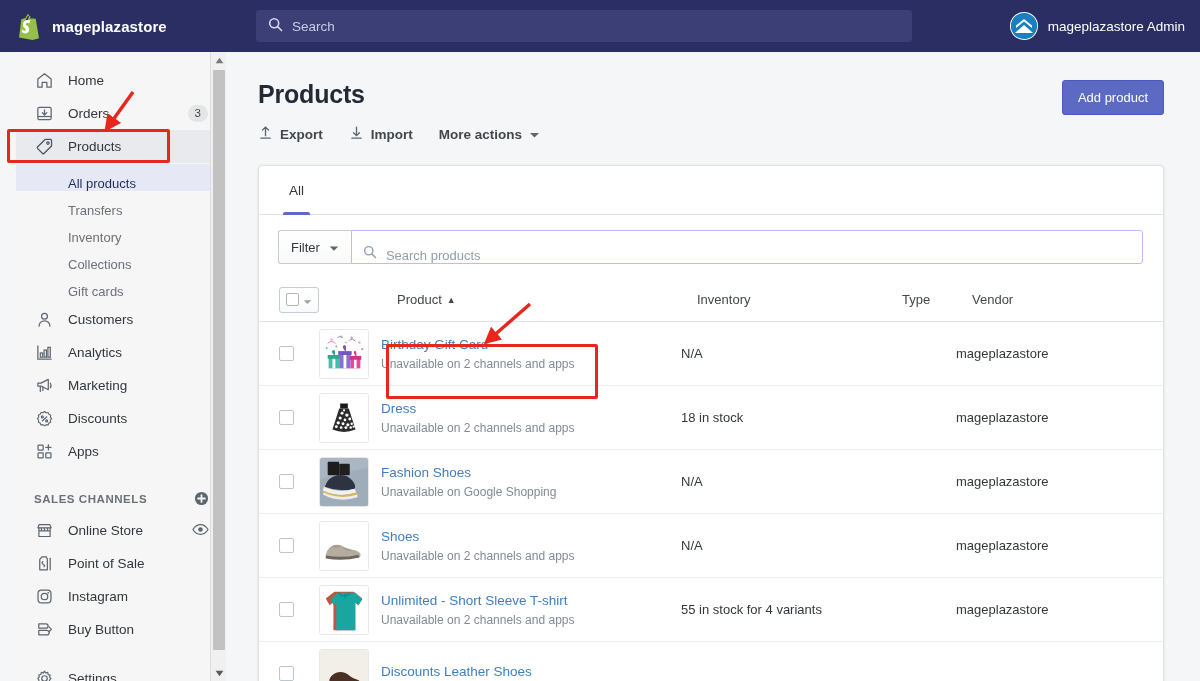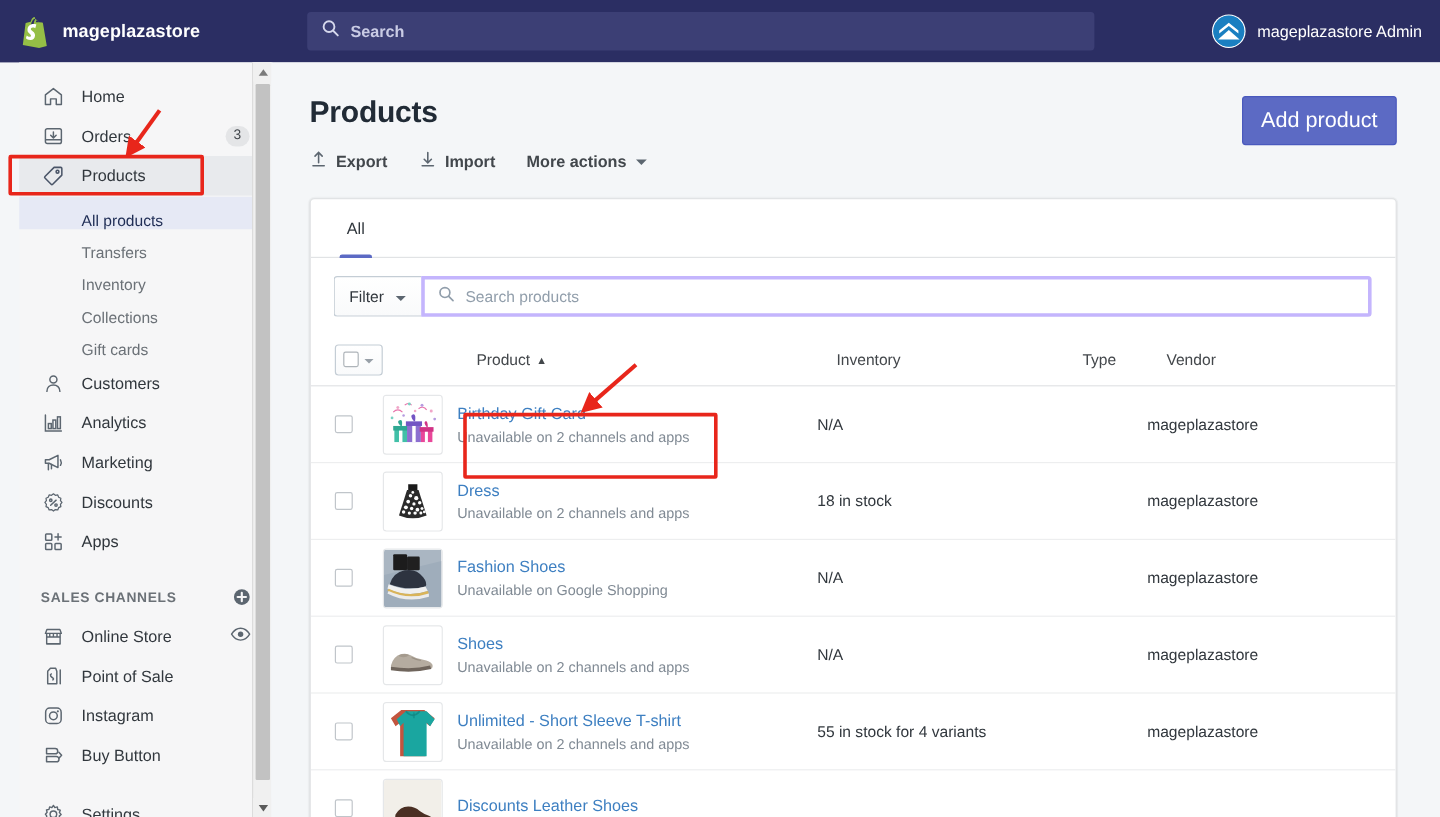--- a/index.html
+++ b/index.html
@@ -15,21 +15,21 @@
     position: absolute; top: 0; left: 0; width: 1200px; height: 52px;
     background: #2b2e63; display: flex; align-items: center;
   }
   .brand { display: flex; align-items: center; gap: 10px; padding-left: 16px; width: 256px; }
   .shopify-bag { width: 26px; height: 27px; }
   .brand-name { color: #ffffff; font-size: 15px; font-weight: 700; letter-spacing: .1px; }
   .searchwrap {
     width: 656px; height: 32px; background: #3c3f75; border-radius: 3px;
     display: flex; align-items: center; padding: 0 12px; gap: 9px;
   }
-  .search-ph { color: #c9cbe4; font-size: 13.5px; font-weight: bold; }
+  .search-ph { color: #c9cbe4; font-size: 13.5px; }
   .account { margin-left: auto; display: flex; align-items: center; gap: 10px; padding-right: 15px; }
   .avatar {
     width: 28px; height: 28px; border-radius: 50%; background: #ffffff;
     display: flex; align-items: center; justify-content: center;
   }
   .avatar-inner {
     width: 26px; height: 26px; border-radius: 50%; background: #1a7fc1; overflow: hidden;
     display: flex; align-items: center; justify-content: center;
   }
   .account-name { color: #fff; font-size: 13.5px; }
@@ -72,21 +72,21 @@
   .sbar-bottom { position: absolute; bottom: 0; left: 0; }
 
   
   .main { position: absolute; top: 52px; left: 226px; width: 974px; height: 629px; background: #f4f6f8; overflow: hidden; }
   .page-head { padding: 28px 36px 0 32px; display: flex; align-items: flex-start; }
   .page-title { font-size: 25px; color: #212b36; font-weight: 600; letter-spacing: -.2px; }
   .actions-row { display: flex; align-items: center; gap: 26px; margin-top: 16px; }
   .act { display: flex; align-items: center; gap: 7px; font-size: 13.5px; color: #42474c; cursor: pointer; font-weight: bold; }
   .primary-btn {
     margin-left: auto; background: #5c6ac4; color: #fff; border: 1px solid #4959bd;
-    border-radius: 3px; font-size: 18px; padding: 9px 15px; cursor: pointer;
+    border-radius: 3px; font-size: 13px; padding: 9px 15px; cursor: pointer;
     font-family: "Liberation Sans", sans-serif;
   }
 
   .card {
     margin: 22px 36px 0 32px; background: #ffffff; border: 1px solid #e1e3e5;
     border-radius: 4px; box-shadow: 0 0 0 1px rgba(63,63,68,.03), 0 1px 2px rgba(63,63,68,.08);
     overflow: hidden;
   }
   .tabs { display: flex; height: 49px; border-bottom: 1px solid #e1e3e5; padding-left: 16px; }
   .tab {
@@ -97,22 +97,22 @@
     content: ""; position: absolute; left: 8px; right: 8px; bottom: -1px; height: 3px;
     background: #5c6ac4; border-radius: 2px 2px 0 0;
   }
   .filter-row { padding: 15px 20px 14px 19px; display: flex; }
   .filter-btn {
     display: flex; align-items: center; gap: 9px; height: 34px; padding: 0 12px;
     border: 1px solid #c4cdd5; border-right: none; border-radius: 3px 0 0 3px;
     background: linear-gradient(180deg,#fff,#f9fafb); font-size: 13px; color: #31373d; cursor: pointer;
   }
   .search-field {
-    flex: 1; height: 34px; border: 3px solid #c4b5fd; border-radius: 0 3px 3px 0;
-    background: #fff; display: flex; align-items: center; gap: 9px; padding: 0 11px;
+    flex: 1; height: 34px; border: 1px solid #c4b5fd; border-radius: 0 3px 3px 0;
+    background: #fff; display: flex; align-items: flex-end; gap: 9px; padding: 0 11px;
   }
   .search-field .ph { color: #919eab; font-size: 13px; }
 
   .thead { display: flex; align-items: center; height: 44px; padding: 0 20px; border-bottom: 1px solid #e1e3e5; }
   .selectall {
     width: 40px; height: 26px; border: 1px solid #c4cdd5; border-radius: 3px;
     background: linear-gradient(180deg,#fff,#f9fafb); display: flex; align-items: center;
     justify-content: center; gap: 4px; cursor: pointer;
   }
   .cb-box { width: 13px; height: 13px; border: 1px solid #aeb4b9; border-radius: 2px; background: #fff; }

